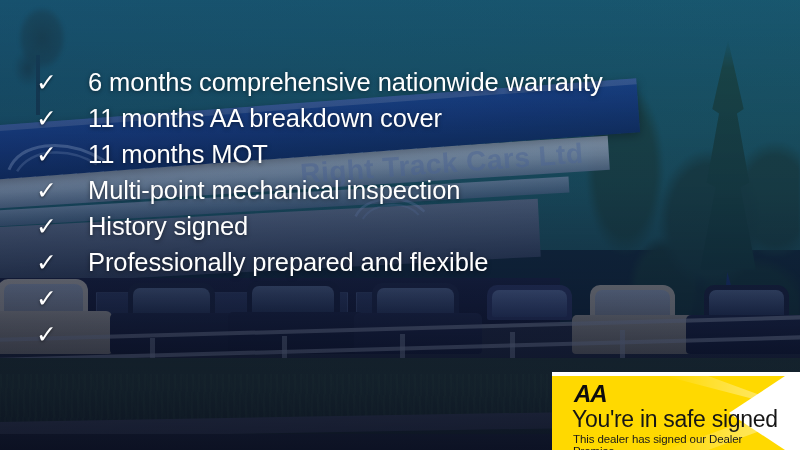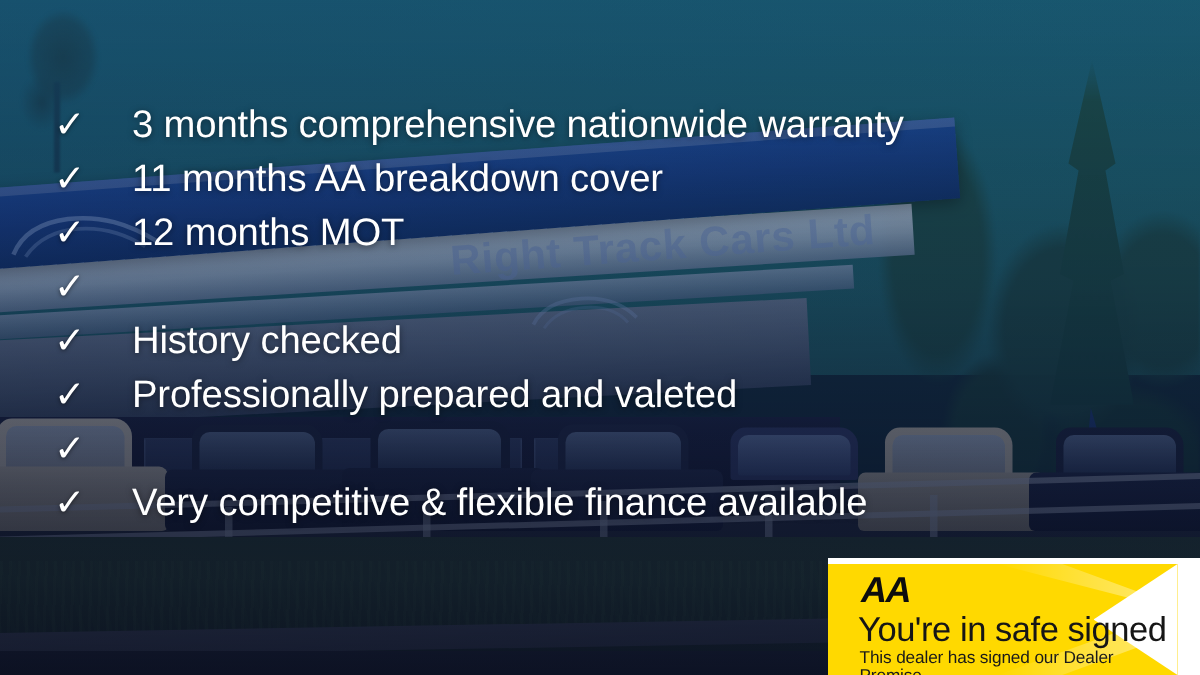--- a/index.html
+++ b/index.html
@@ -451,47 +451,47 @@
     <div class="kerb"></div>
     <div class="road"></div>
 
     <div class="grade"></div>
     <div class="grade2"></div>
   </div>
 
   <div class="bullet-list">
     <div class="bullet-row">
       <span class="check">✓</span>
-      <span class="bullet-text">3 months comprehensive nationwide warranty</span>
+      <span class="bullet-text">6 months comprehensive nationwide warranty</span>
     </div>
     <div class="bullet-row">
       <span class="check">✓</span>
       <span class="bullet-text">11 months AA breakdown cover</span>
     </div>
     <div class="bullet-row">
       <span class="check">✓</span>
-      <span class="bullet-text">12 months MOT</span>
-    </div>
-    <div class="bullet-row">
-      <span class="check">✓</span>
-    </div>
-    <div class="bullet-row">
-      <span class="check">✓</span>
-      <span class="bullet-text">History checked</span>
-    </div>
-    <div class="bullet-row">
-      <span class="check">✓</span>
-      <span class="bullet-text">Professionally prepared and valeted</span>
-    </div>
-    <div class="bullet-row">
-      <span class="check">✓</span>
-    </div>
-    <div class="bullet-row">
-      <span class="check">✓</span>
-      <span class="bullet-text">Very competitive &amp; flexible finance available</span>
+      <span class="bullet-text">11 months MOT</span>
+    </div>
+    <div class="bullet-row">
+      <span class="check">✓</span>
+      <span class="bullet-text">Multi-point mechanical inspection</span>
+    </div>
+    <div class="bullet-row">
+      <span class="check">✓</span>
+      <span class="bullet-text">History signed</span>
+    </div>
+    <div class="bullet-row">
+      <span class="check">✓</span>
+      <span class="bullet-text">Professionally prepared and flexible</span>
+    </div>
+    <div class="bullet-row">
+      <span class="check">✓</span>
+    </div>
+    <div class="bullet-row">
+      <span class="check">✓</span>
     </div>
   </div>
 
   <div class="right-edge"></div>
   <div class="aa-badge">
     <div class="aa-badge-inner">
       <div class="aa-wedge"></div>
       <div class="aa-white-notch"></div>
       <div class="aa-logo">AA</div>
       <div class="aa-tagline">You're in safe signed</div>

